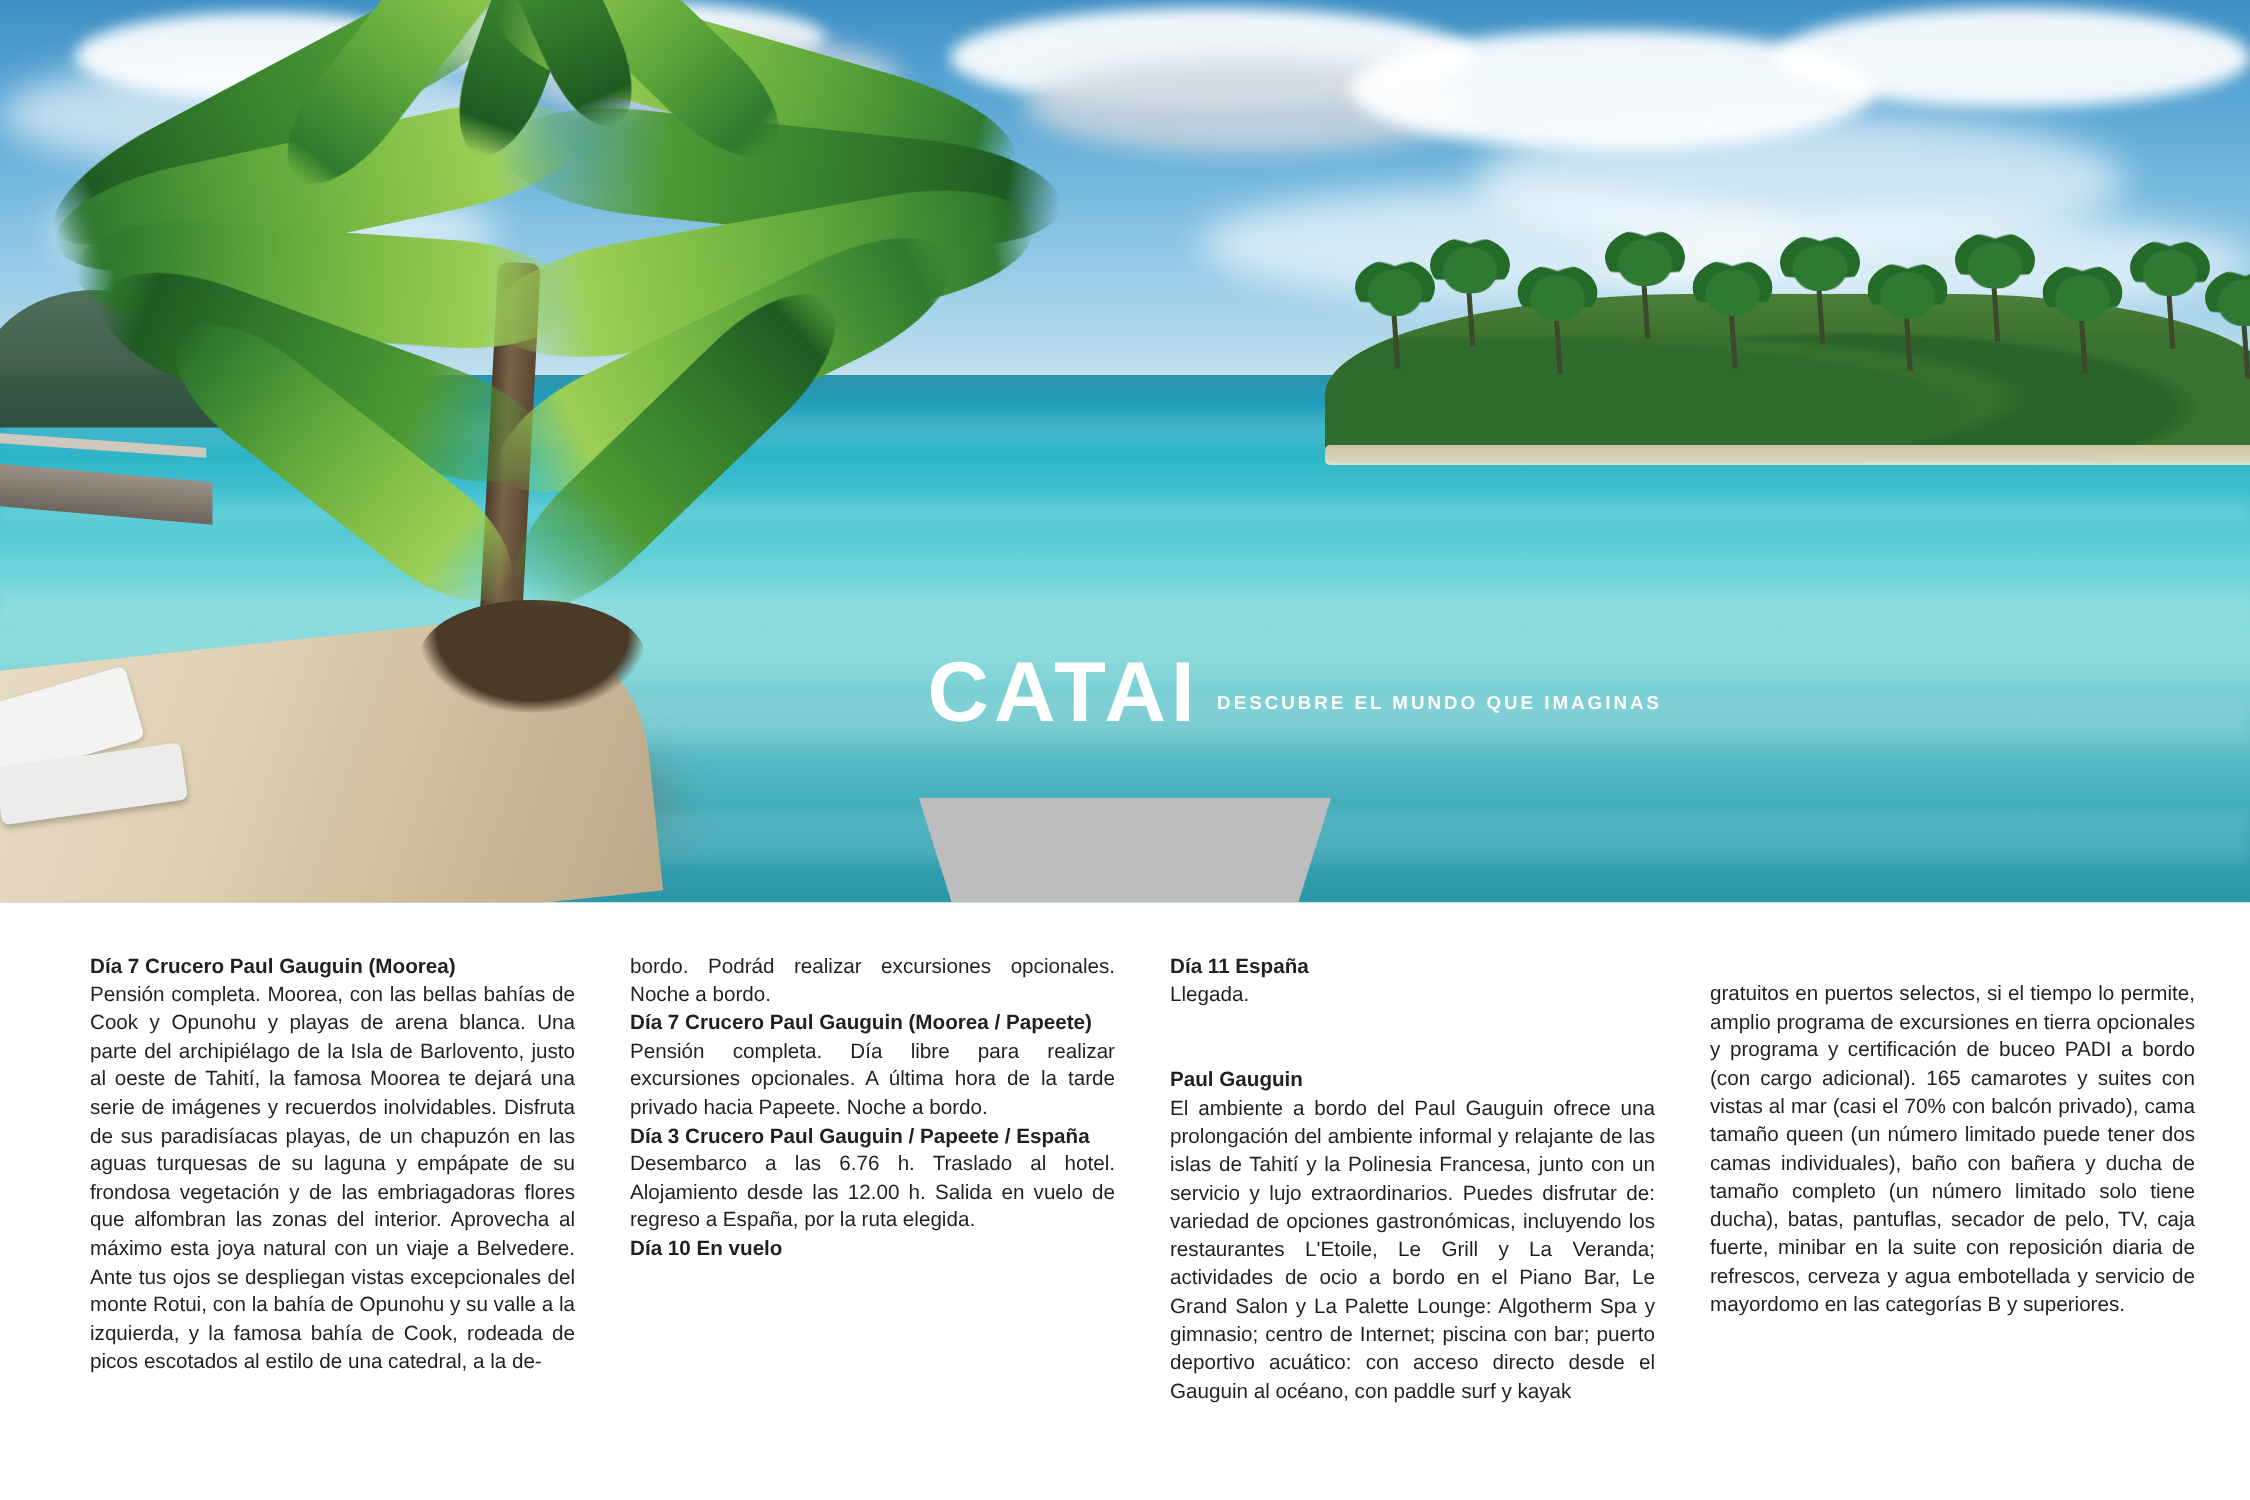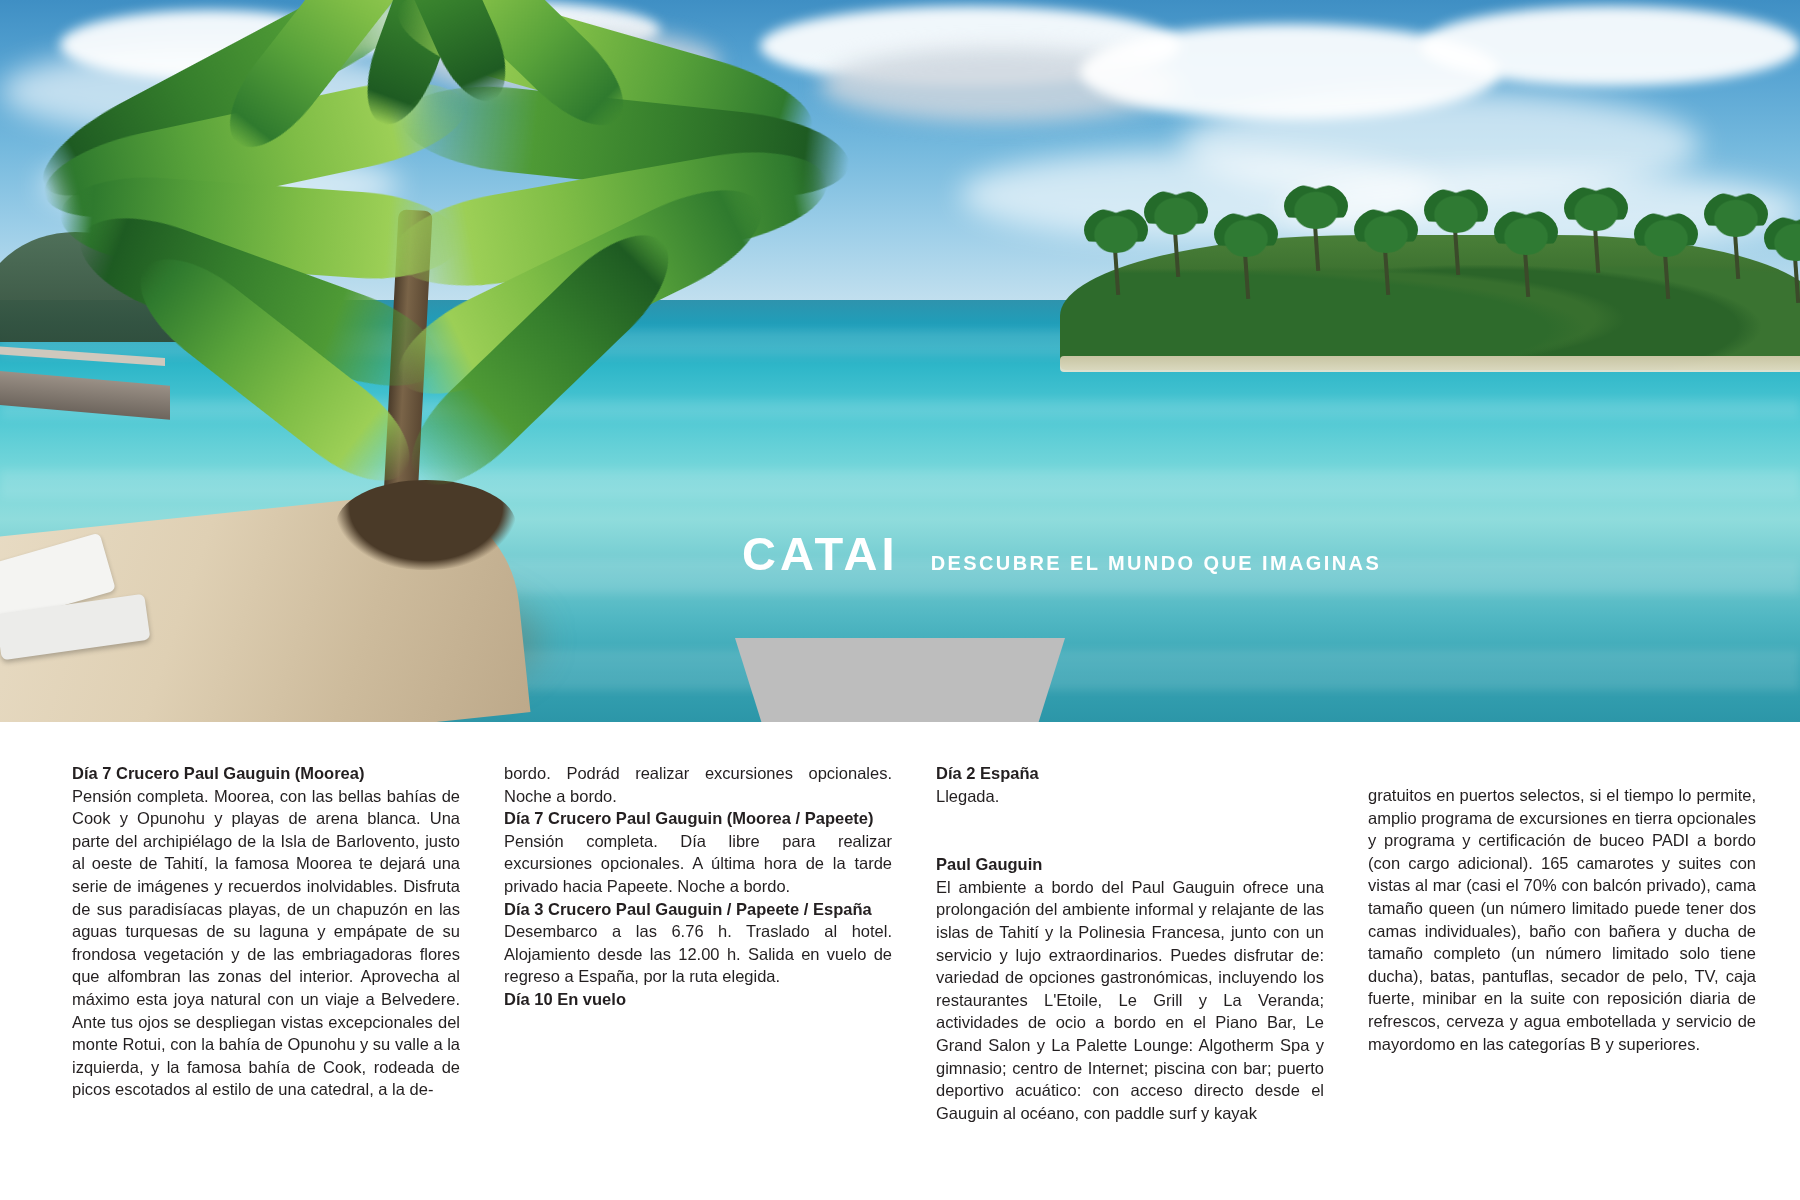--- a/index.html
+++ b/index.html
@@ -260,33 +260,32 @@
     left: 742px;
     top: 530px;
     color: #ffffff;
     letter-spacing: 2px;
     display: flex;
     align-items: flex-end;
     gap: 14px;
   }
   .logo .brand {
     font-family: "Liberation Sans", sans-serif;
-    font-size: 47px;
+    font-size: 68px;
     font-weight: 700;
     line-height: 48px;
     letter-spacing: 4px;
   }
   .logo .tag {
-    font-size: 20px;
+    font-size: 15px;
     font-weight: 700;
     line-height: 18px;
     letter-spacing: 2.4px;
     padding-bottom: 6px;
     text-transform: uppercase;
-    margin-left: 18px;
   }
 
   
   .trapezoid {
     position: absolute;
     left: 735px;
     top: 638px;
     width: 330px;
     height: 84px;
     background: #bdbdbd;
@@ -448,21 +447,21 @@
     <div class="col">
       <p>bordo. Podrád realizar excursiones opcionales. Noche a bordo.</p>
       <p class="heading">Día 7 Crucero Paul Gauguin (Moorea / Papeete)</p>
       <p>Pensión completa. Día libre para realizar excursiones opcionales. A última hora de la tarde privado hacia Papeete. Noche a bordo.</p>
       <p class="heading">Día 3 Crucero Paul Gauguin / Papeete / España</p>
       <p>Desembarco a las 6.76 h. Traslado al hotel. Alojamiento desde las 12.00 h. Salida en vuelo de regreso a España, por la ruta elegida.</p>
       <p class="heading">Día 10 En vuelo</p>
     </div>
 
     <div class="col">
-      <p class="heading first">Día 2 España</p>
+      <p class="heading first">Día 11 España</p>
       <p>Llegada.</p>
       <p class="heading" style="margin-top:46px;">Paul Gauguin</p>
       <p>El ambiente a bordo del Paul Gauguin ofrece una prolongación del ambiente informal y relajante de las islas de Tahití y la Polinesia Francesa, junto con un servicio y lujo extraordinarios. Puedes disfrutar de: variedad de opciones gastronómicas, incluyendo los restaurantes L'Etoile, Le Grill y La Veranda; actividades de ocio a bordo en el Piano Bar, Le Grand Salon y La Palette Lounge: Algotherm Spa y gimnasio; centro de Internet; piscina con bar; puerto deportivo acuático: con acceso directo desde el Gauguin al océano, con paddle surf y kayak</p>
     </div>
 
     <div class="col">
       <p style="margin-top:22px;">gratuitos en puertos selectos, si el tiempo lo permite, amplio programa de excursiones en tierra opcionales y programa y certificación de buceo PADI a bordo (con cargo adicional). 165 camarotes y suites con vistas al mar (casi el 70% con balcón privado), cama tamaño queen (un número limitado puede tener dos camas individuales), baño con bañera y ducha de tamaño completo (un número limitado solo tiene ducha), batas, pantuflas, secador de pelo, TV, caja fuerte, minibar en la suite con reposición diaria de refrescos, cerveza y agua embotellada y servicio de mayordomo en las categorías B y superiores.</p>
     </div>
 
   </div>

